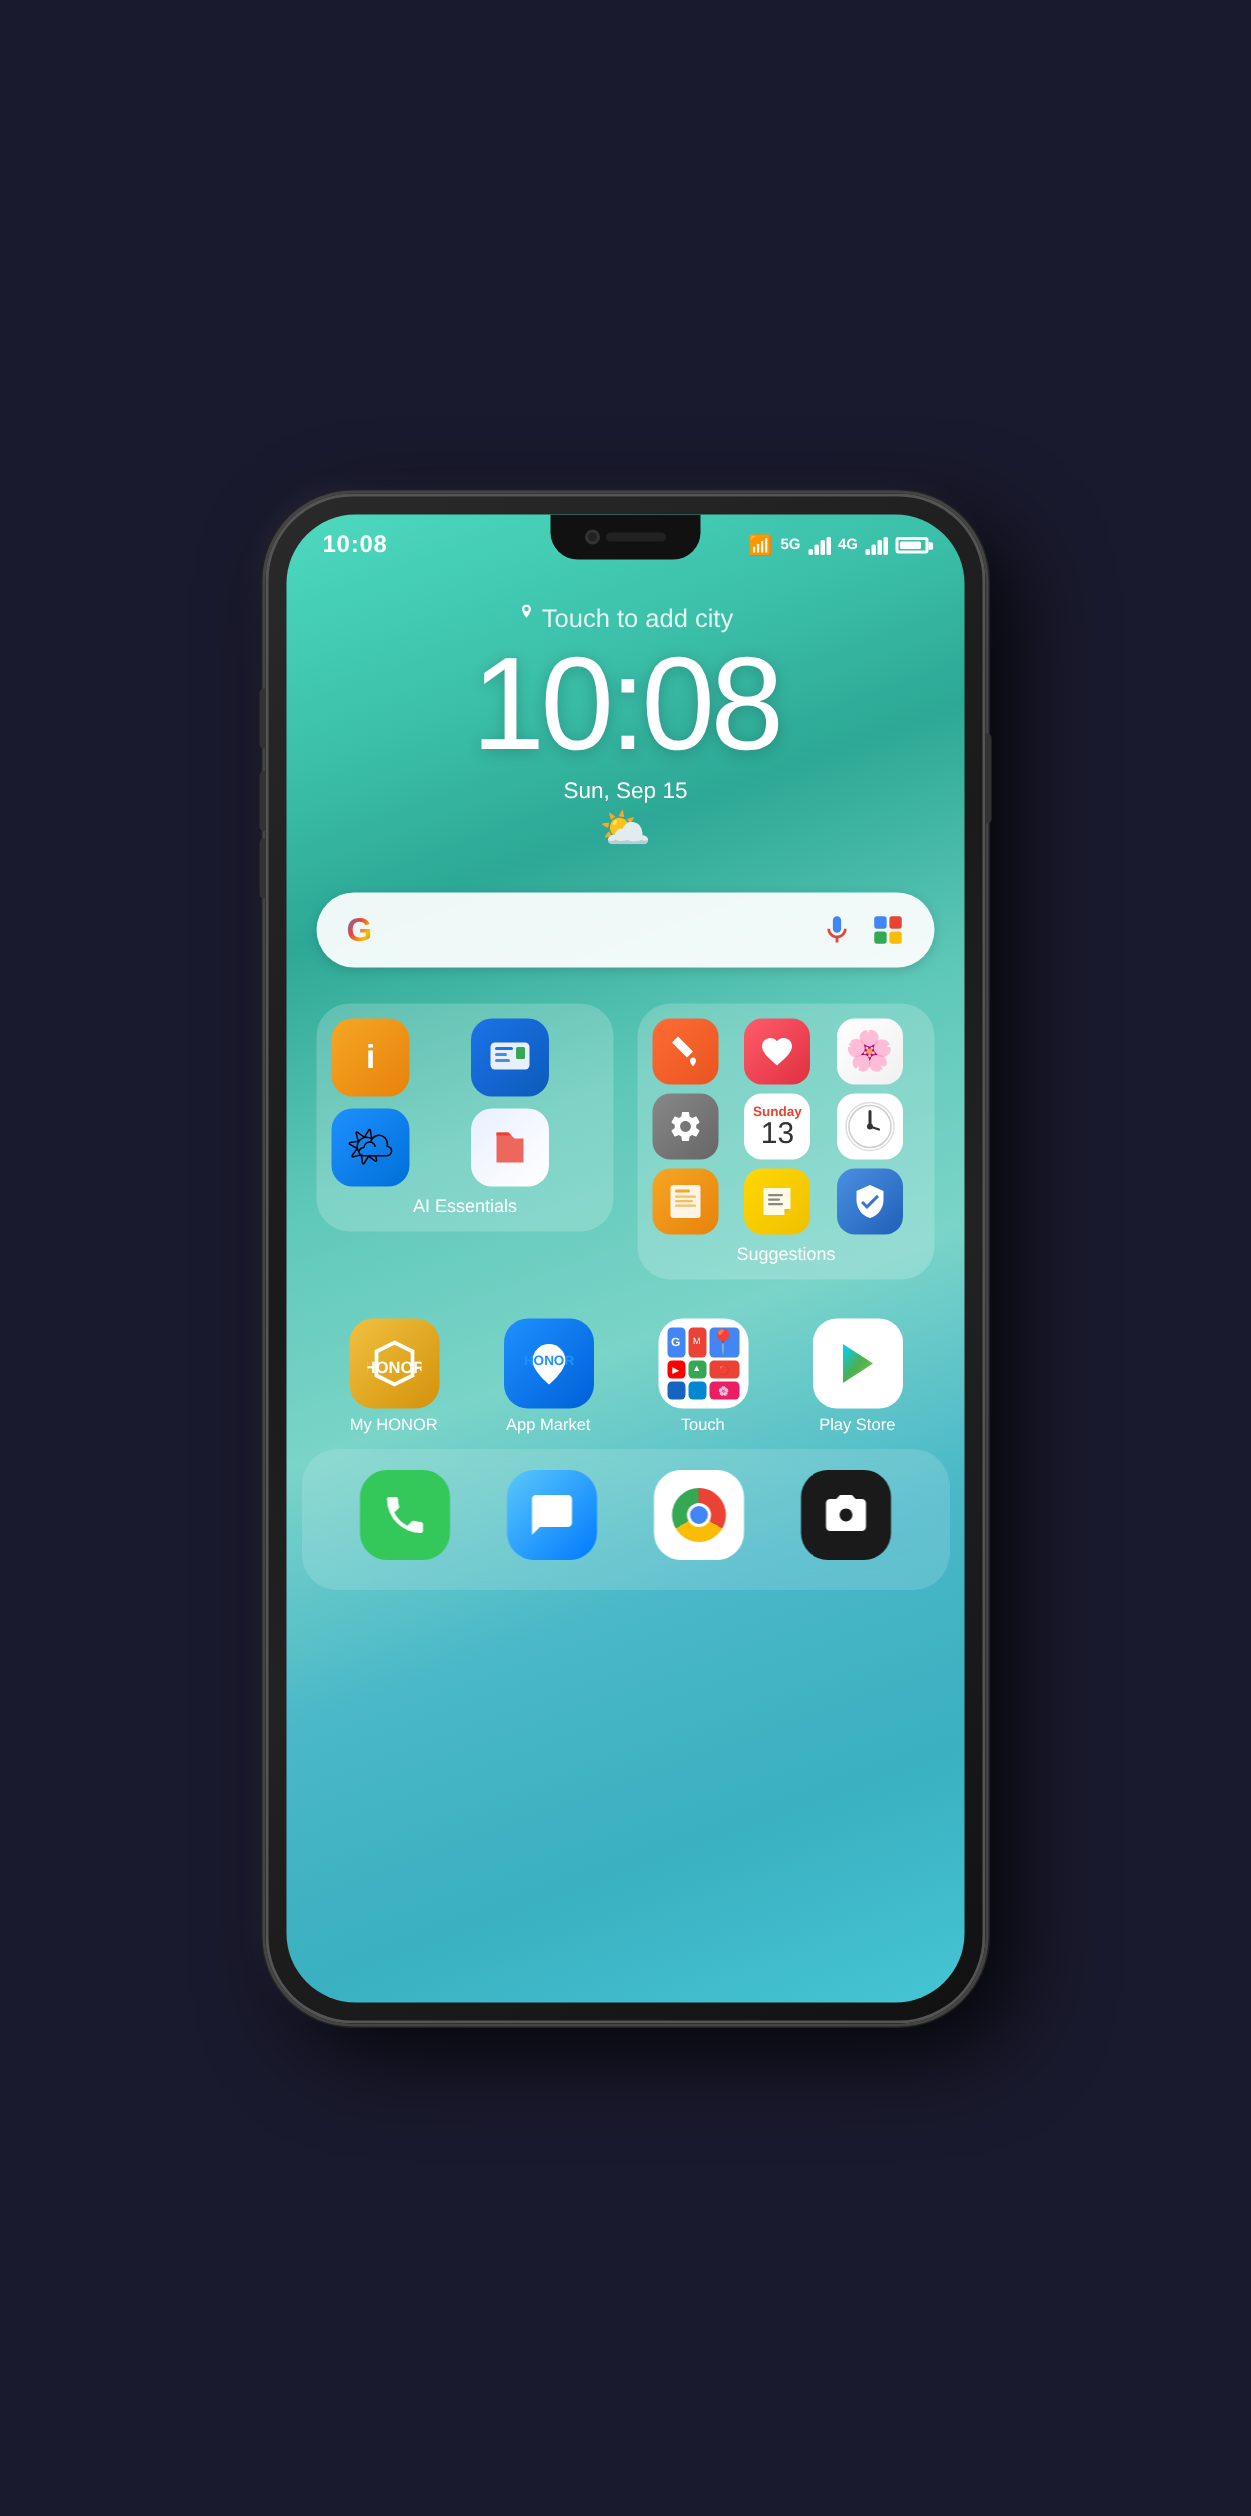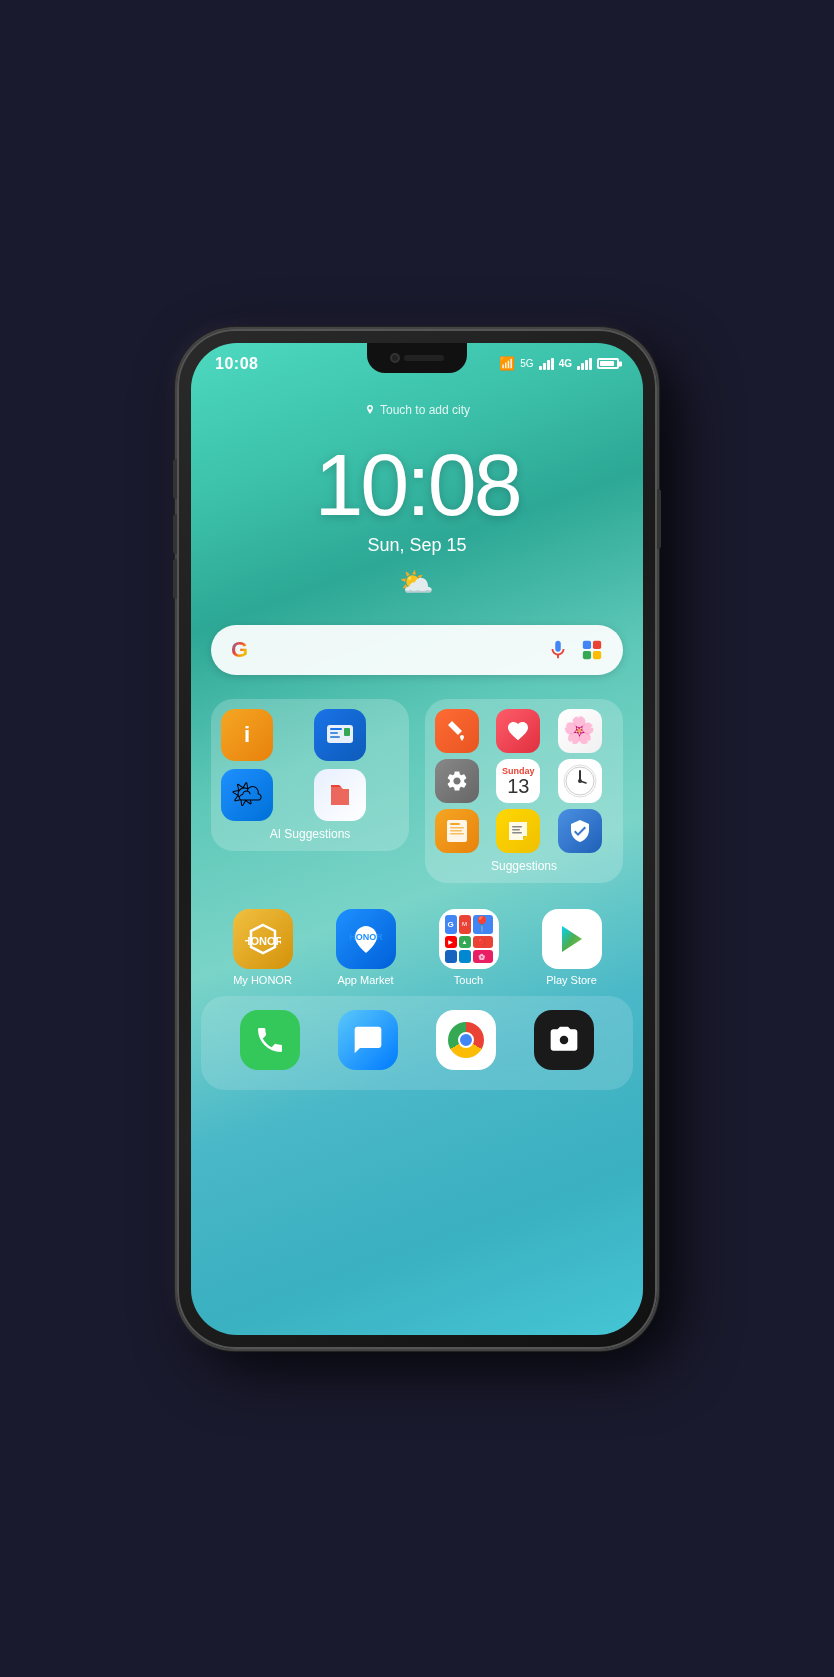--- a/index.html
+++ b/index.html
@@ -139,45 +139,44 @@
       border-radius: 3px;
     }
     
     .clock-section {
       text-align: center;
       padding: 30px 20px 10px;
       color: white;
     }
     .location-hint {
       display: flex;
-      align-items: flex-end;
+      align-items: flex-start;
       justify-content: center;
       gap: 4px;
-      font-size: 12px;
+      font-size: 17px;
       color: rgba(255,255,255,0.85);
-      margin-bottom: 24px;
+      margin-bottom: 2px;
     }
     .location-hint svg {
       width: 12px;
       height: 12px;
     }
     .big-time {
       font-size: 88px;
       font-weight: 200;
       line-height: 1;
       letter-spacing: -3px;
       color: white;
       text-shadow: 0 2px 10px rgba(0,0,0,0.2);
       margin-bottom: 6px;
     }
     .date-display {
-      font-size: 18px;
+      font-size: 15px;
       font-weight: 500;
       color: white;
-      margin-bottom: 10px;
     }
     .weather-icon {
       font-size: 28px;
     }
     
     .search-bar-google {
       margin: 16px 20px;
       background: rgba(255,255,255,0.92);
       border-radius: 30px;
       padding: 12px 20px;
@@ -383,21 +382,21 @@
       <div class="notch-camera"></div>
       <div class="notch-bar"></div>
     </div>
 
     <div class="status-bar">
       <span class="status-time">10:08</span>
       <div class="status-icons">
 
         <span style="color:white;font-size:13px;">📶</span>
 
-        <span style="color:white;font-size:10px;font-weight:400;">5G</span>
+        <span style="color:white;font-size:10px;font-weight:700;">5G</span>
 
         <div class="signal-bars">
           <span class="s1"></span>
             <span class="s2"></span>
             <span class="s3"></span>
             <span class="s4"></span>
         </div>
 
         <span style="color:white;font-size:10px;font-weight:700;">4G</span>
 
@@ -468,21 +467,21 @@
             <span style="font-size:26px;">🌤</span>
           </div>
 
           <div class="app-icon app-files">
             <svg width="28" height="28" viewBox="0 0 28 28">
               <path d="M5 4h8l4 4h6v16H5V4z" fill="#ea4335" opacity="0.8"></path>
               <path d="M5 4h8l2 2H5V4z" fill="#ea4335"></path>
             </svg>
           </div>
         </div>
-        <div class="folder-label">AI Suggestions</div>
+        <div class="folder-label">AI Essentials</div>
       </div>
 
       <div class="folder">
         <div style="display:grid;grid-template-columns:1fr 1fr 1fr;gap:6px;">
 
           <div class="app-icon app-paint" style="width:44px;height:44px;border-radius:12px;">
             <svg width="24" height="24" viewBox="0 0 24 24" fill="white">
               <path d="M7 2l10 10-4 4L3 6l4-4zM17 16c1.1 0 2 .9 2 2 0 1.66-2 4-2 4s-2-2.34-2-4c0-1.1.9-2 2-2z"></path>
             </svg>
           </div>

